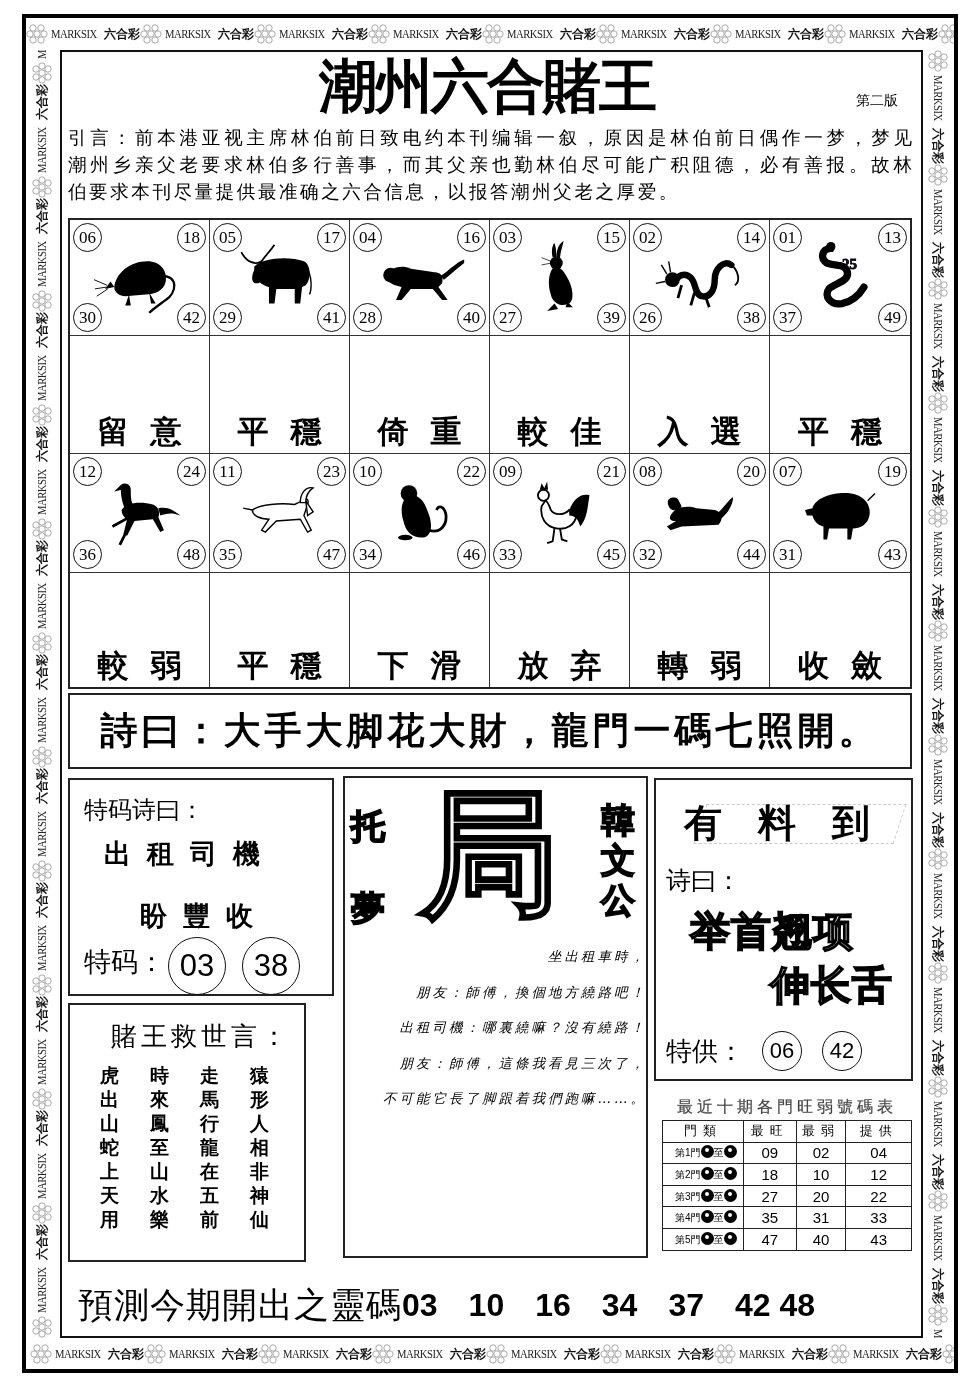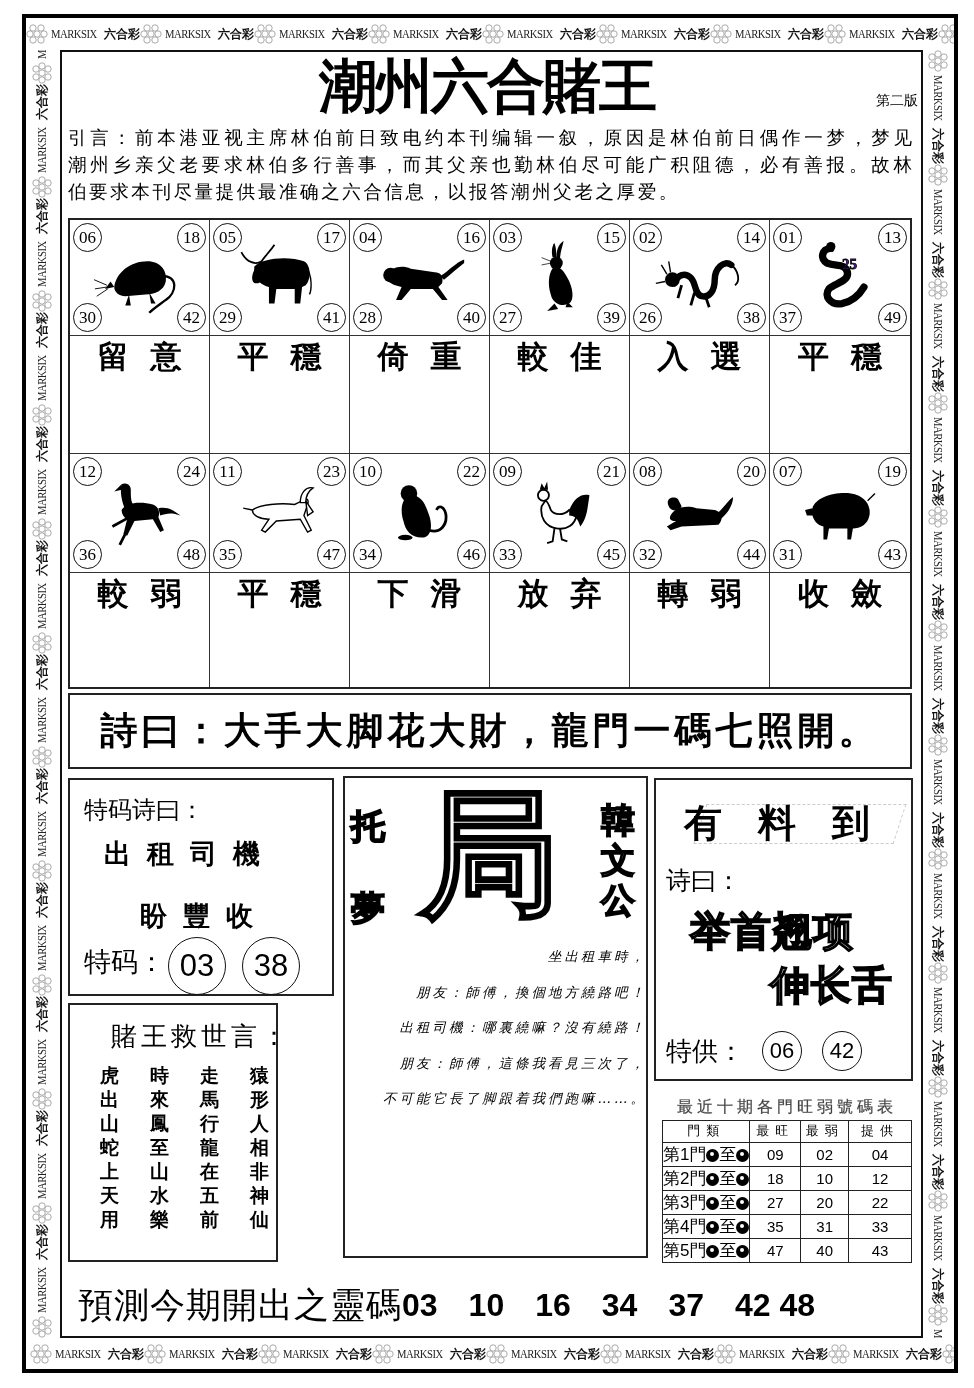--- a/index.html
+++ b/index.html
@@ -16,55 +16,55 @@
   .band-left { left:26px; top:1338px; width:1288px; transform:rotate(-90deg); transform-origin:0 0; }
   .band-right { left:954px; top:50px; width:1288px; transform:rotate(90deg); transform-origin:0 0; }
   .band-item { flex:0 0 111.5px; display:flex; align-items:center; gap:3px; }
   .band-item .flower { width:22px; height:22px; flex:0 0 22px; }
   .band-item .en { font-family:"Liberation Serif", serif; font-size:13px; letter-spacing:-0.6px; color:#222; transform:scaleX(0.82); transform-origin:left center; display:inline-block; width:50px; }
   .band-item .cn { font-size:12px; font-weight:bold; color:#111; }
 
   
   .title { left:0; width:974px; top:52px; text-align:center; font-family:"DejaVu Serif", serif; font-weight:bold;
            font-size:58px; line-height:68px; letter-spacing:-2px; }
-  .edition { left:856px; top:92px; font-size:14px; font-family:Liberation Serif, serif;margin-left:20px; }
+  .edition { left:856px; top:92px; font-size:14px; font-family:Liberation Serif, serif; }
   .intro { left:68px; top:124px; width:844px; font-family:"DejaVu Serif", serif; font-size:18.5px; line-height:27px; }
   .intro .line { display:block; letter-spacing:2.6px; white-space:nowrap; }
   .intro .justify { text-align:justify; text-align-last:justify; letter-spacing:0; }
 
   
   .grid { left:68px; top:218px; width:844px; height:471px; border:2px solid #222;
           display:grid; grid-template-columns:repeat(6, 1fr); grid-template-rows:116px 118px 119px 114px; }
   .zcell, .scell { position:relative; border-right:1.5px solid #333; border-bottom:1.5px solid #333; }
   .grid > div:nth-child(6n) { border-right:none; }
   .grid > div:nth-last-child(-n+6) { border-bottom:none; }
   .num { position:absolute; width:29px; height:29px; border:1.3px solid #111; border-radius:50%;
          font-family:"Liberation Serif", serif; font-size:17px; line-height:27px; text-align:center; }
   .tl { left:3px; top:3px; } .tr { right:3px; top:3px; } .bl { left:3px; bottom:3px; } .br { right:3px; bottom:3px; }
   .animal { position:absolute; left:24px; top:18px; width:92px; height:76px; }
-  .inner-num { position:absolute; left:72px; top:36px; font-family:"Liberation Serif", serif; font-size:15px; color:#4c1d95;
+  .inner-num { position:absolute; left:72px; top:36px; font-family:"Liberation Serif", serif; font-size:15px; color:#0f172a;
                -webkit-text-stroke:0.8px #000; font-weight:bold; }
-  .scell { display:flex; align-items:flex-start; justify-content:center; }
+  .scell { display:flex; align-items:flex-end; justify-content:center; }
   .status { font-size:31px; font-weight:bold; letter-spacing:22px; padding-left:22px; }
 
   
   .poem { left:68px; top:693px; width:844px; height:76px; border:2px solid #222; display:flex; align-items:center; justify-content:center; }
   .poem span { font-size:37px; font-weight:bold; letter-spacing:4px; }
 
   
   .box { border:2px solid #222; }
   .special { left:68px; top:778px; width:266px; height:218px; }
   .special .t1 { position:absolute; left:14px; top:14px; font-family:"DejaVu Serif", serif; font-size:24px; }
   .special .l1 { position:absolute; left:34px; top:56px; font-size:27px; font-weight:bold; letter-spacing:16px; }
   .special .l2 { position:absolute; left:70px; top:106px; font-size:27px; font-weight:bold; letter-spacing:16px;margin-top:12px; }
   .special .lab { position:absolute; left:14px; top:164px; font-family:"DejaVu Serif", serif; font-size:27px; }
   .bigball { position:absolute; width:58px; height:58px; border:1.5px solid #111; border-radius:50%; text-align:center;
              font-size:31px; line-height:55px; font-family:"Liberation Sans", sans-serif; }
 
-  .saving { left:68px; top:1003px; width:210px; height:259px; }
+  .saving { left:68px; top:1003px; width:238px; height:259px; }
   .saving .t { position:absolute; left:0; width:262px; top:14px; text-align:center; font-family:"DejaVu Serif", serif; font-size:26px; letter-spacing:4px; }
   .saving .chars { position:absolute; left:30px; top:58px; width:200px; display:grid; grid-template-columns:repeat(4, 1fr);
                    grid-template-rows:repeat(7, 24px); grid-auto-flow:column; }
   .saving .chars span { font-family:"DejaVu Serif", serif; font-weight:bold; font-size:19px; line-height:24px; text-align:left; }
 
   .dream { left:343px; top:776px; width:305px; height:482px; }
   .outline { color:#fff; -webkit-text-stroke:1.6px #000; font-weight:bold; }
   .dream .left1 { position:absolute; left:6px; top:26px; font-size:34px; }
   .dream .left2 { position:absolute; left:6px; top:108px; font-size:34px; }
   .dream .center { position:absolute; left:74px; top:2px; font-size:140px; line-height:150px; -webkit-text-stroke:2.2px #000; }
@@ -79,21 +79,21 @@
   .info .pl { position:absolute; left:10px; top:84px; font-family:"DejaVu Serif", serif; font-size:25px; }
   .info .o1 { position:absolute; left:34px; top:124px; font-size:40px; letter-spacing:1px; }
   .info .o2 { position:absolute; left:114px; top:178px; font-size:40px; letter-spacing:1px; }
   .info .lab { position:absolute; left:10px; top:254px; font-family:"DejaVu Serif", serif; font-size:26px; }
   .smallball { position:absolute; width:40px; height:40px; border:1.3px solid #111; border-radius:50%; text-align:center; font-size:22px; line-height:38px; font-family:"Liberation Sans", sans-serif; }
 
   .tbl-title { left:662px; top:1097px; width:250px; text-align:center; font-size:16px; letter-spacing:4px; color:#333; -webkit-text-stroke:0.3px #777; }
   .tbl { left:662px; top:1120px; width:250px; border-collapse:collapse; position:absolute; font-size:15px; }
   .tbl td, .tbl th { border:1.5px solid #222; text-align:center; height:21.6px; padding:0; font-weight:normal; font-family:"Liberation Sans", sans-serif; }
   .tbl th { font-family:"DejaVu Serif", serif; font-size:13px; letter-spacing:6px; }
-  .tbl td.door { text-align:left; padding-left:0; font-size:17px; white-space:nowrap; }
+  .tbl td.door { text-align:left; padding-left:12px; font-size:10px; white-space:nowrap; }
   .ball { display:inline-block; width:13px; height:13px; border-radius:50%; background:#000; vertical-align:-2px; position:relative; }
   .ball::after { content:""; position:absolute; left:4px; top:3px; width:4px; height:4px; border-radius:50%; background:#fff; }
 
   .predict { left:78px; top:1276px; width:830px; height:58px; display:flex; align-items:center; }
   .predict .lab { font-size:35px; letter-spacing:1px; }
   .predict .nums { display:flex; gap:31px; }
   .predict .nums span { font-size:32px; font-weight:bold; font-family:"Liberation Sans", sans-serif; }
   .predict .nums span:last-child { margin-left:-22px; }
 </style>
 </head>

